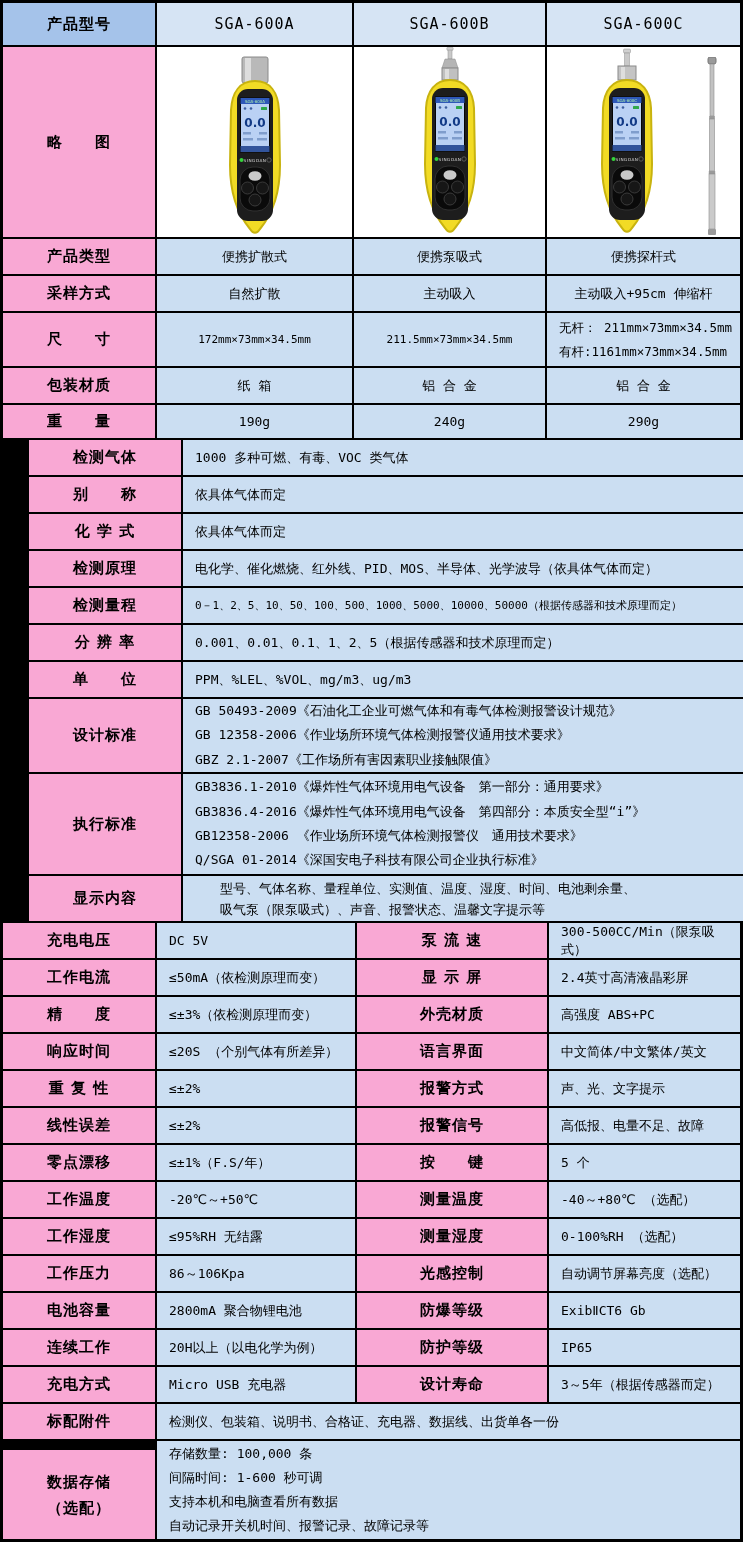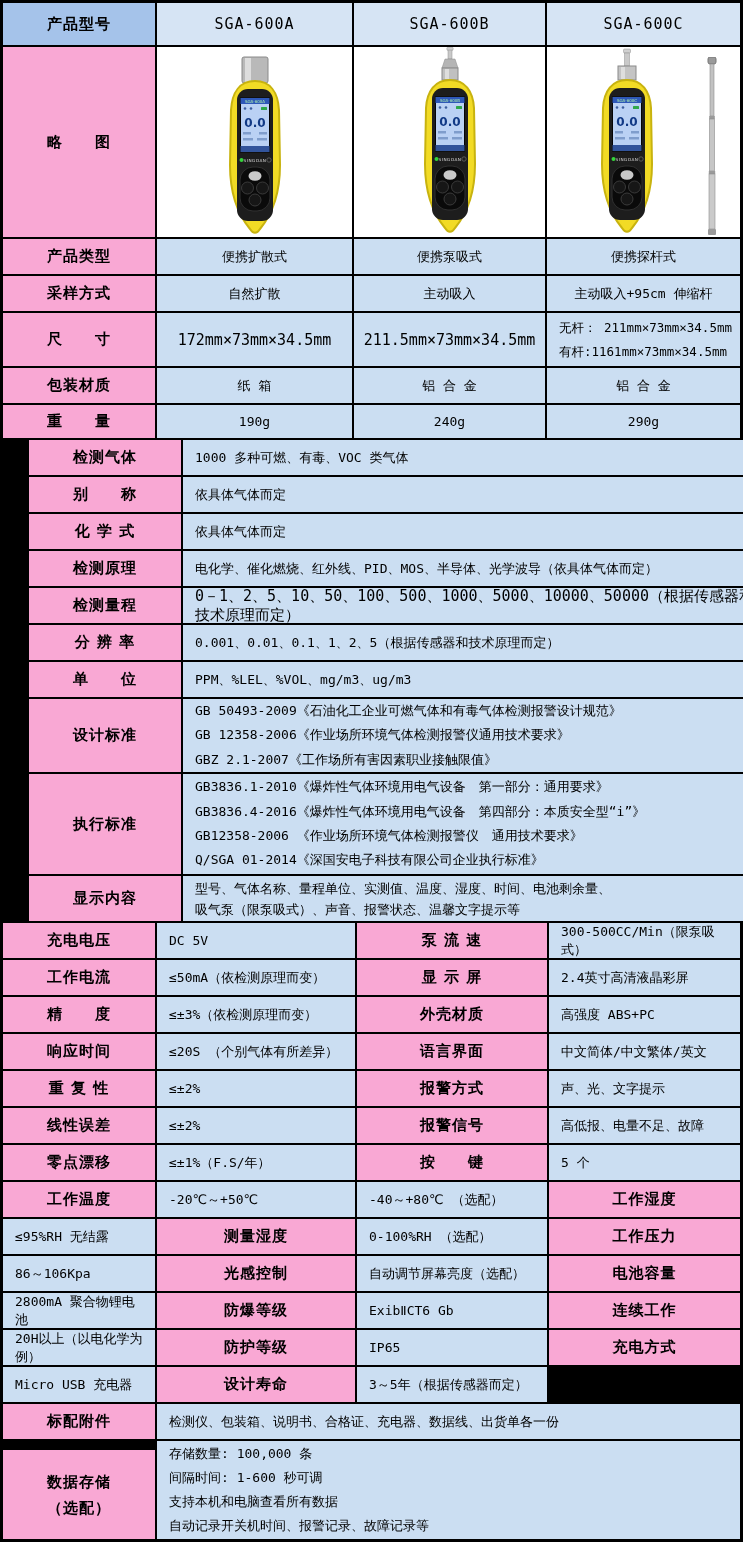--- a/index.html
+++ b/index.html
@@ -49,25 +49,25 @@
   .val {
     background: #CBDEF2;
     font-size: 13px;
     padding: 0 12px;
     font-family: "DejaVu Sans Mono", "DejaVu Sans", sans-serif;
   }
   .vctr { justify-content: center; padding: 0 16px; text-align: center; }
   .vmulti { flex-direction: column; align-items: flex-start; justify-content: center; }
   .vmulti span { display: block; line-height: 24.4px; white-space: nowrap; }
   .dim3 span { line-height: 24px; font-size: 12.5px; }
-  .disp span { line-height: 21px; }
+  .disp span { line-height: 21px; margin-left: 25px; }
   .stor span { line-height: 24.2px; }
   .lbl2line { flex-direction: column; line-height: 26px; margin-top: 9px; }
   .imgcell { background: #ffffff; justify-content: center; gap: 16px; align-items: flex-end; }
-  .small { font-size: 15px; }
+  .small { font-size: 11px; }
 </style>
 </head>
 <body>
 
 <div class="sheet">
 
   <div class="sec secA">
     <div class="cell lbl hdrlbl">产品型号</div>
     <div class="cell hdrmodel">SGA-600A</div>
     <div class="cell hdrmodel">SGA-600B</div>
@@ -292,20 +292,21 @@
     <div class="cell lbl">报警信号</div>
     <div class="cell val">高低报、电量不足、故障</div>
 
     <div class="cell lbl">零点漂移</div>
     <div class="cell val">≤±1%（F.S/年）</div>
     <div class="cell lbl">按　　键</div>
     <div class="cell val">5 个</div>
 
     <div class="cell lbl">工作温度</div>
     <div class="cell val">-20℃～+50℃</div>
+    <div class="cell lbl">测量温度</div>
     <div class="cell val">-40～+80℃ （选配）</div>
 
     <div class="cell lbl">工作湿度</div>
     <div class="cell val">≤95%RH 无结露</div>
     <div class="cell lbl">测量湿度</div>
     <div class="cell val">0-100%RH （选配）</div>
 
     <div class="cell lbl">工作压力</div>
     <div class="cell val">86～106Kpa</div>
     <div class="cell lbl">光感控制</div>

